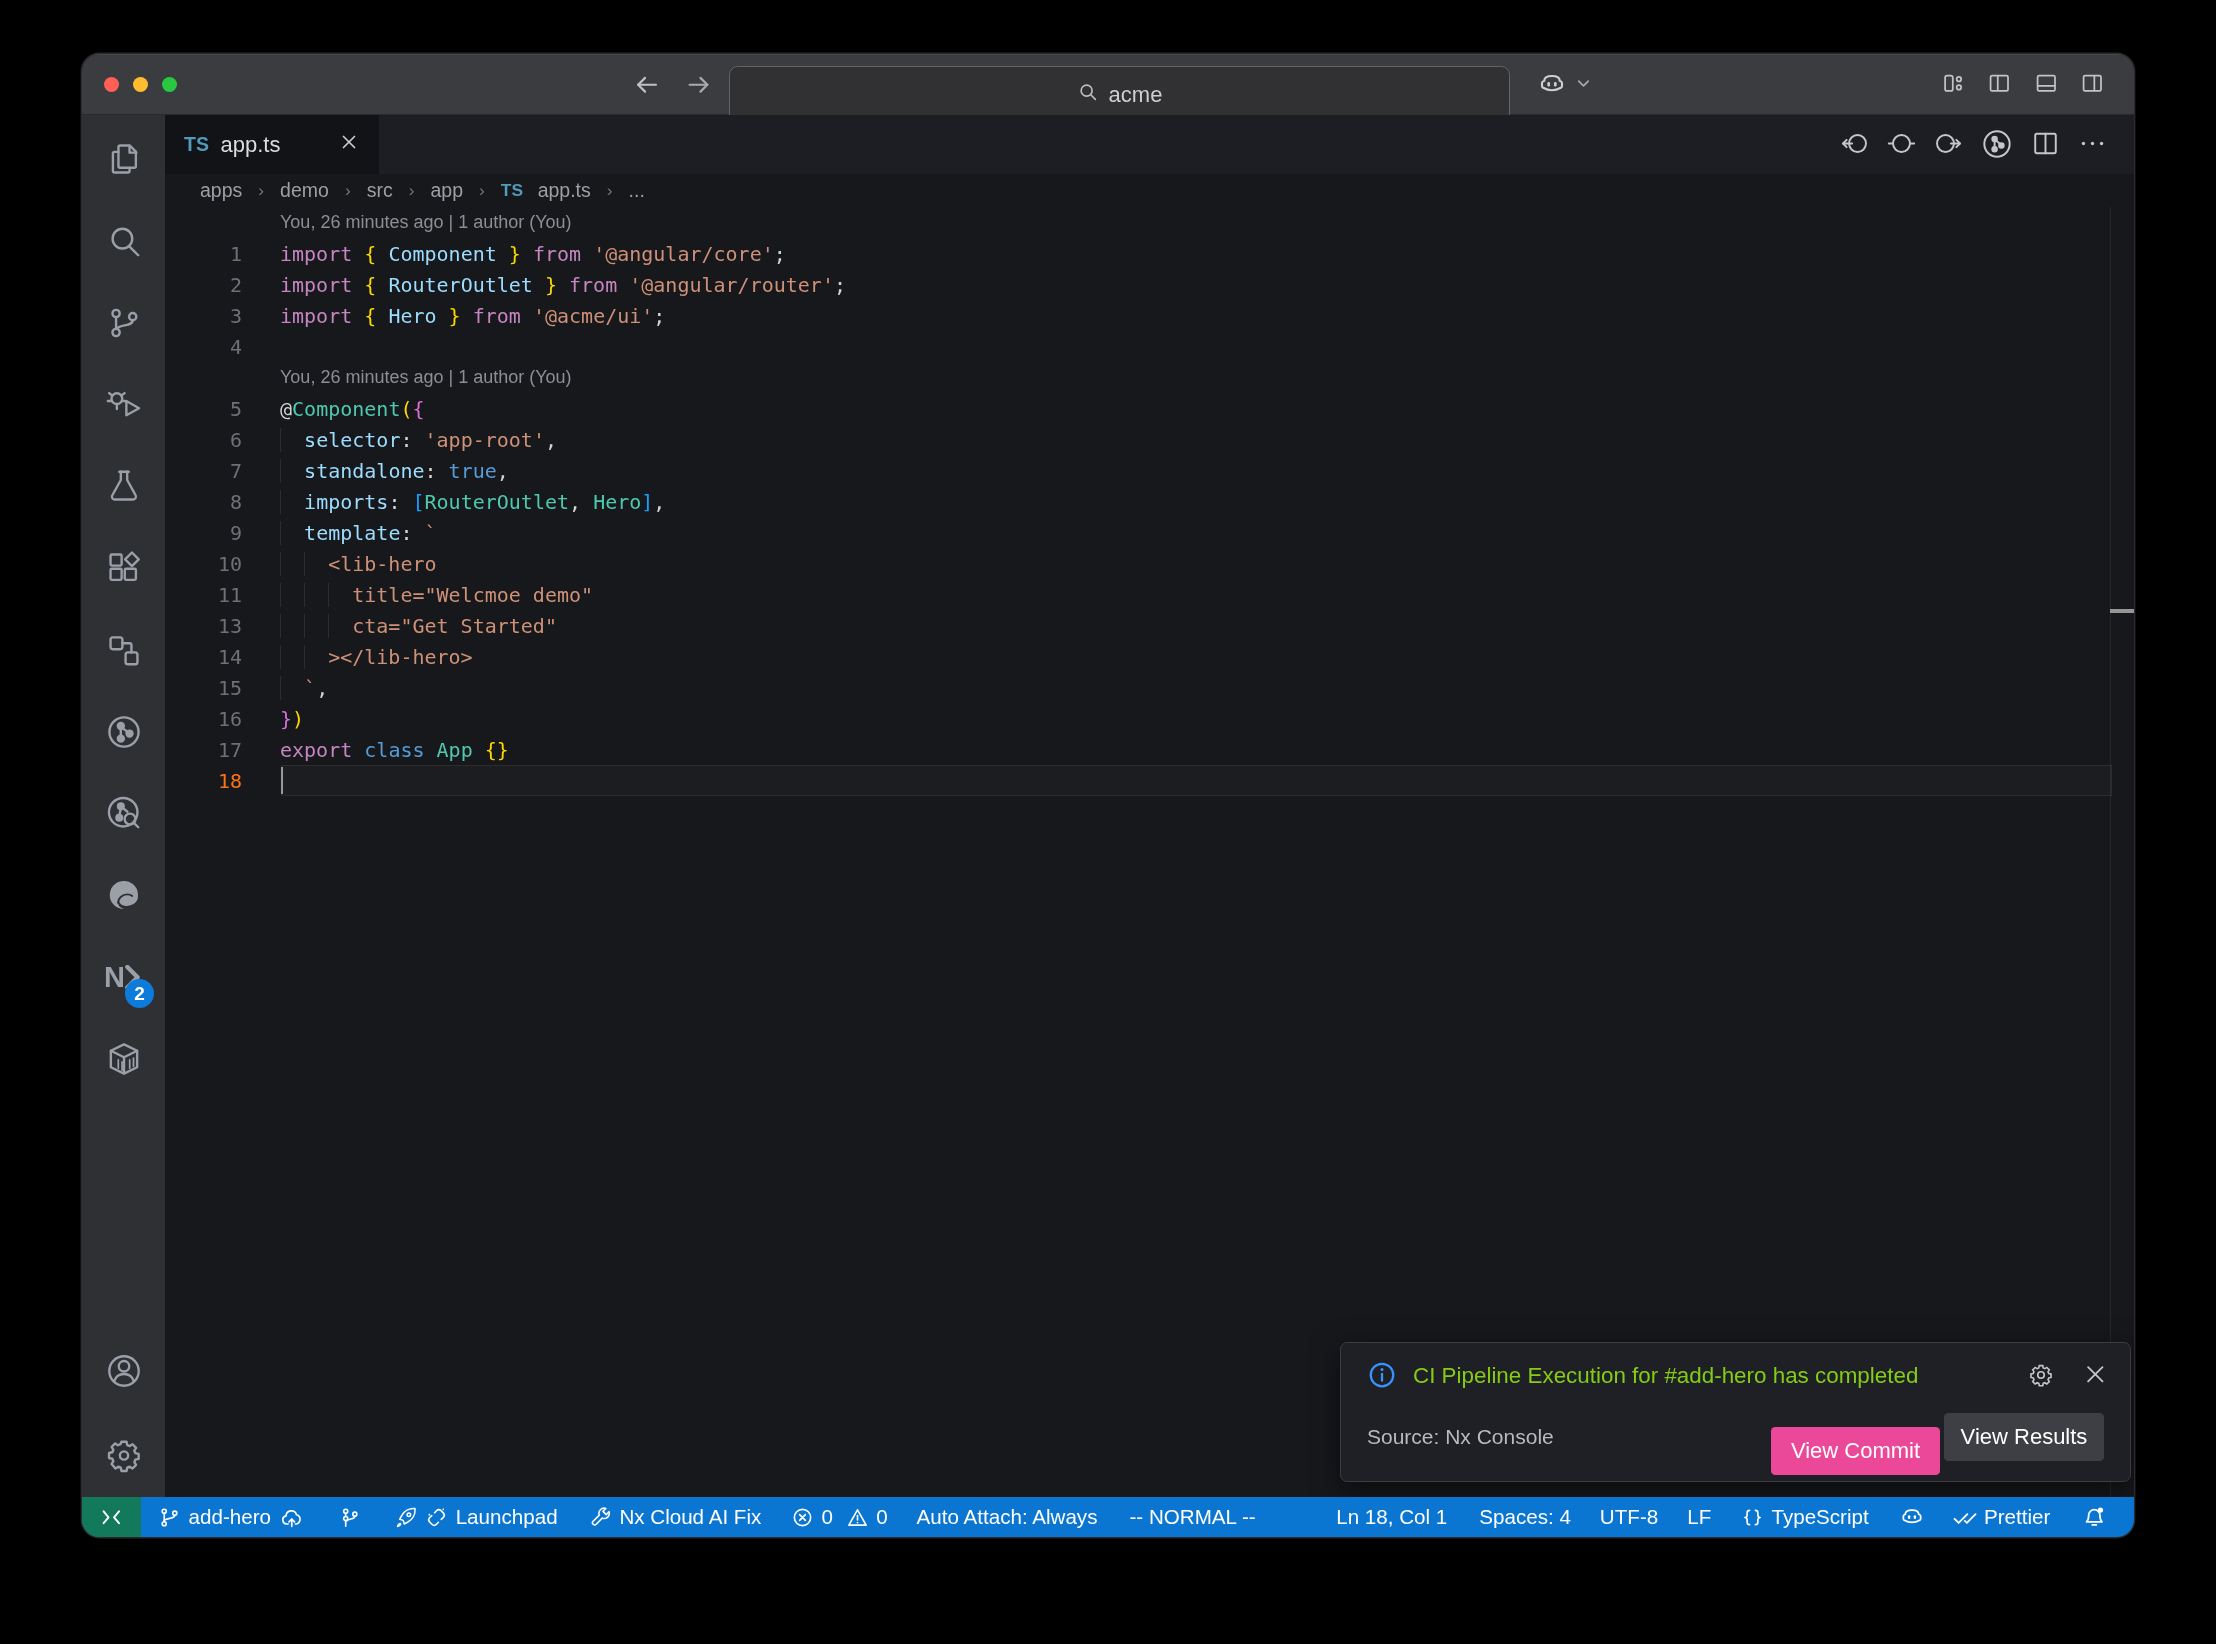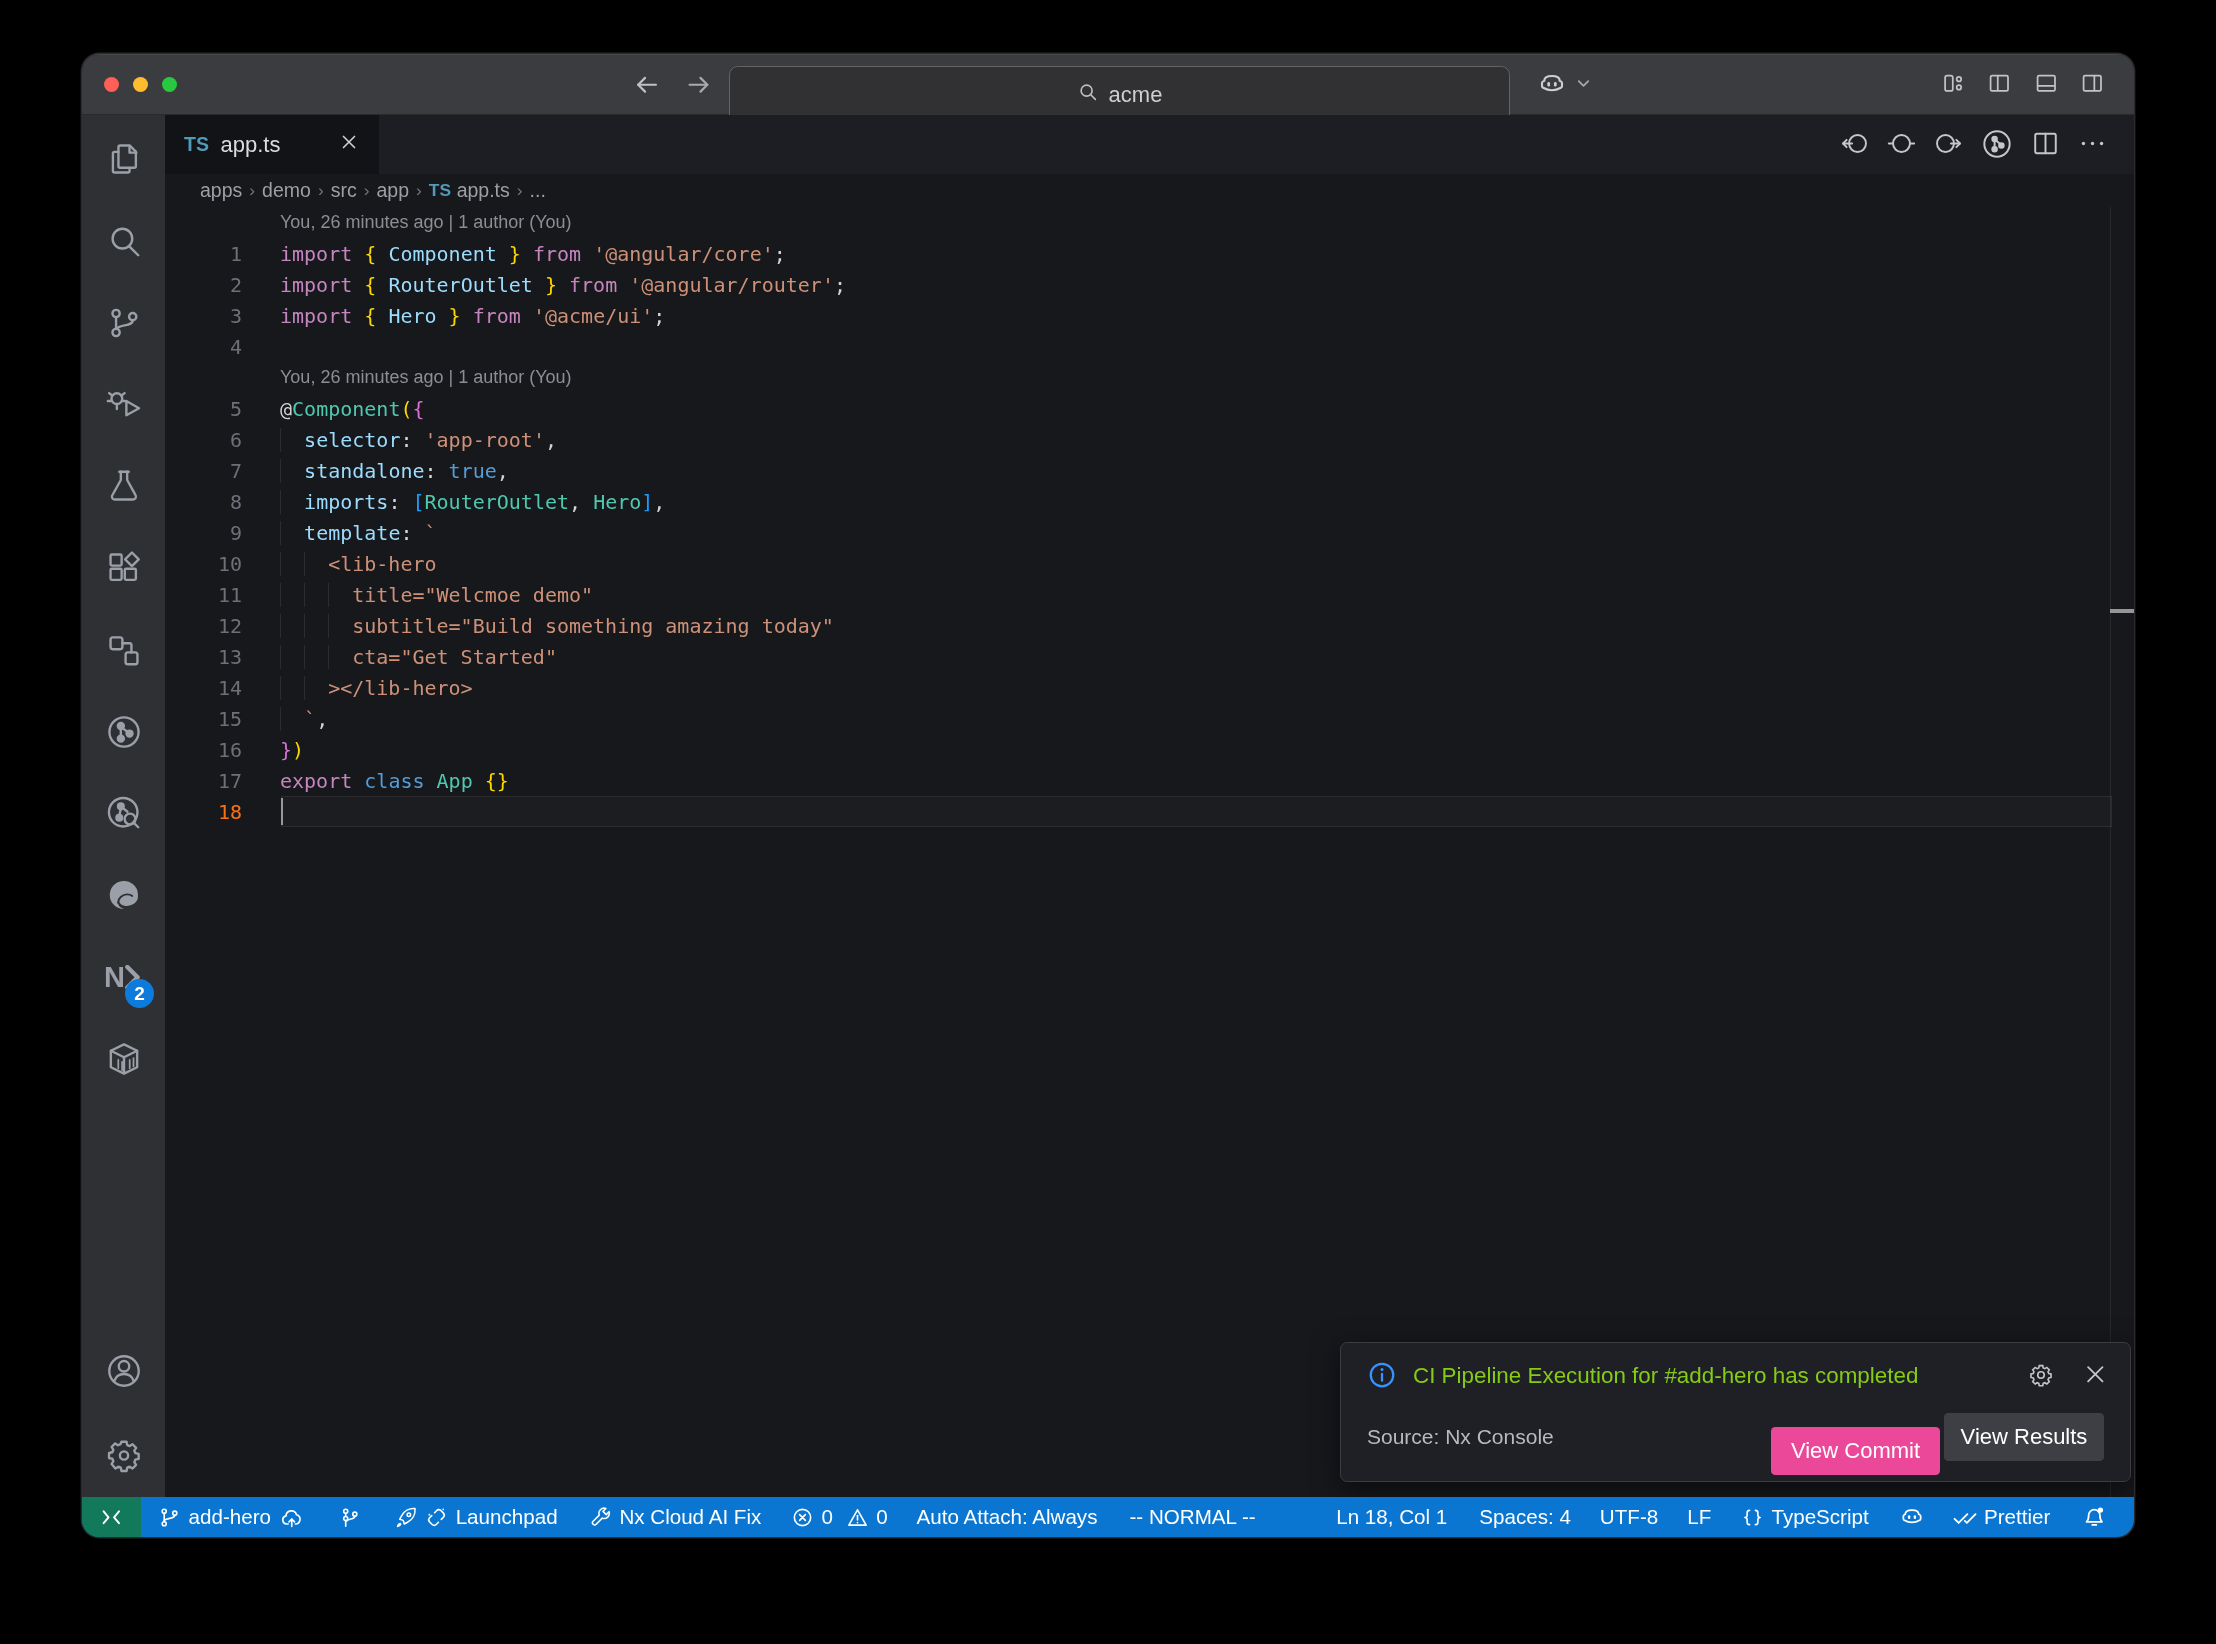--- a/index.html
+++ b/index.html
@@ -54,21 +54,21 @@
 
   .tabstrip { height:59px; flex:0 0 59px; background:#1d1e23; display:flex; align-items:stretch; position:relative; }
   .tab {
     width:214px; background:#121317; display:flex; align-items:center; padding:0 19px;
     color:#dcdcdd; font-size:22px; gap:11.6px;
   }
   .tab .ts-chip { color:#519aba; font-weight:bold; font-size:19.5px; }
   .tab .close { margin-left:auto; color:#cfcfd1; }
   .editor-actions { position:absolute; right:27.5px; top:0; height:59px; display:flex; align-items:center; gap:18px; color:#c5c6c9; }
 
-  .breadcrumbs { height:33px; flex:0 0 33px; display:flex; align-items:center; padding-left:35px; color:#9d9fa4; font-size:19.5px; gap:7px; background:#17181c; }
+  .breadcrumbs { height:33px; flex:0 0 33px; display:flex; align-items:center; padding-left:35px; color:#9d9fa4; font-size:19.5px; gap:16px; background:#17181c; }
   .breadcrumbs .sep { color:#74767b; font-size:17.4px; }
   .breadcrumbs .ts-chip { color:#519aba; font-weight:bold; font-size:17.4px; }
 
   
   .code-area { flex:1 1 auto; position:relative; overflow:hidden; font-family:"DejaVu Sans Mono", monospace; }
   .overview-ruler { position:absolute; top:0; right:0; bottom:0; width:24px; border-left:1.4px solid rgba(255,255,255,0.07); }
   .ruler-marker { position:absolute; right:0; width:24px; height:4.3px; background:#969697; }
 
   .code-row { position:relative; height:31px; display:flex; align-items:center; }
   .gutter { width:77px; flex:0 0 77px; text-align:right; color:#6d7077; font-size:20px; }
@@ -412,24 +412,20 @@
             </div>
             <div class="code-row">
               <div class="gutter">10</div>
               <div class="row-text"><div class="indent-guide" style="left:38px"></div><div class="indent-guide" style="left:62px"></div><span class="tok-st">    &lt;lib-hero</span></div>
             </div>
             <div class="code-row">
               <div class="gutter">11</div>
               <div class="row-text"><div class="indent-guide" style="left:38px"></div><div class="indent-guide" style="left:62px"></div><div class="indent-guide" style="left:86px"></div><span class="tok-st">      title="Welcmoe demo"</span></div>
             </div>
             <div class="code-row">
-              <div class="gutter">12</div>
-              <div class="row-text"><div class="indent-guide" style="left:38px"></div><div class="indent-guide" style="left:62px"></div><div class="indent-guide" style="left:86px"></div><span class="tok-st">      subtitle="Build something amazing today"</span></div>
-            </div>
-            <div class="code-row">
               <div class="gutter">13</div>
               <div class="row-text"><div class="indent-guide" style="left:38px"></div><div class="indent-guide" style="left:62px"></div><div class="indent-guide" style="left:86px"></div><span class="tok-st">      cta="Get Started"</span></div>
             </div>
             <div class="code-row">
               <div class="gutter">14</div>
               <div class="row-text"><div class="indent-guide" style="left:38px"></div><div class="indent-guide" style="left:62px"></div><span class="tok-st">    &gt;&lt;/lib-hero&gt;</span></div>
             </div>
             <div class="code-row">
               <div class="gutter">15</div>
               <div class="row-text"><div class="indent-guide" style="left:38px"></div><span class="tok-fg">  </span><span class="tok-st">`</span><span class="tok-fg">,</span></div>

